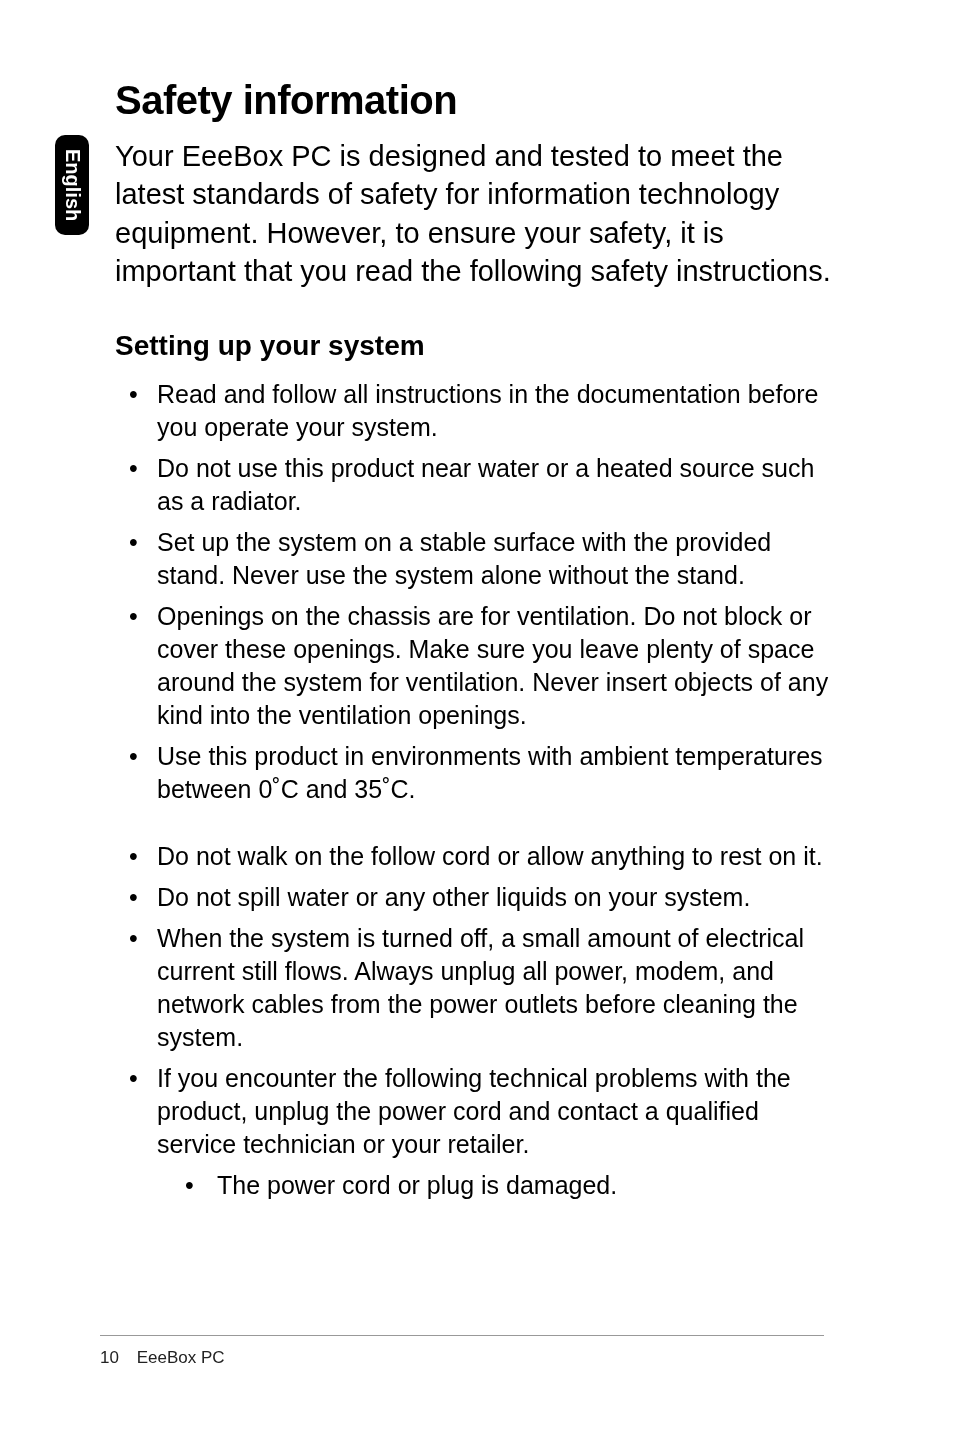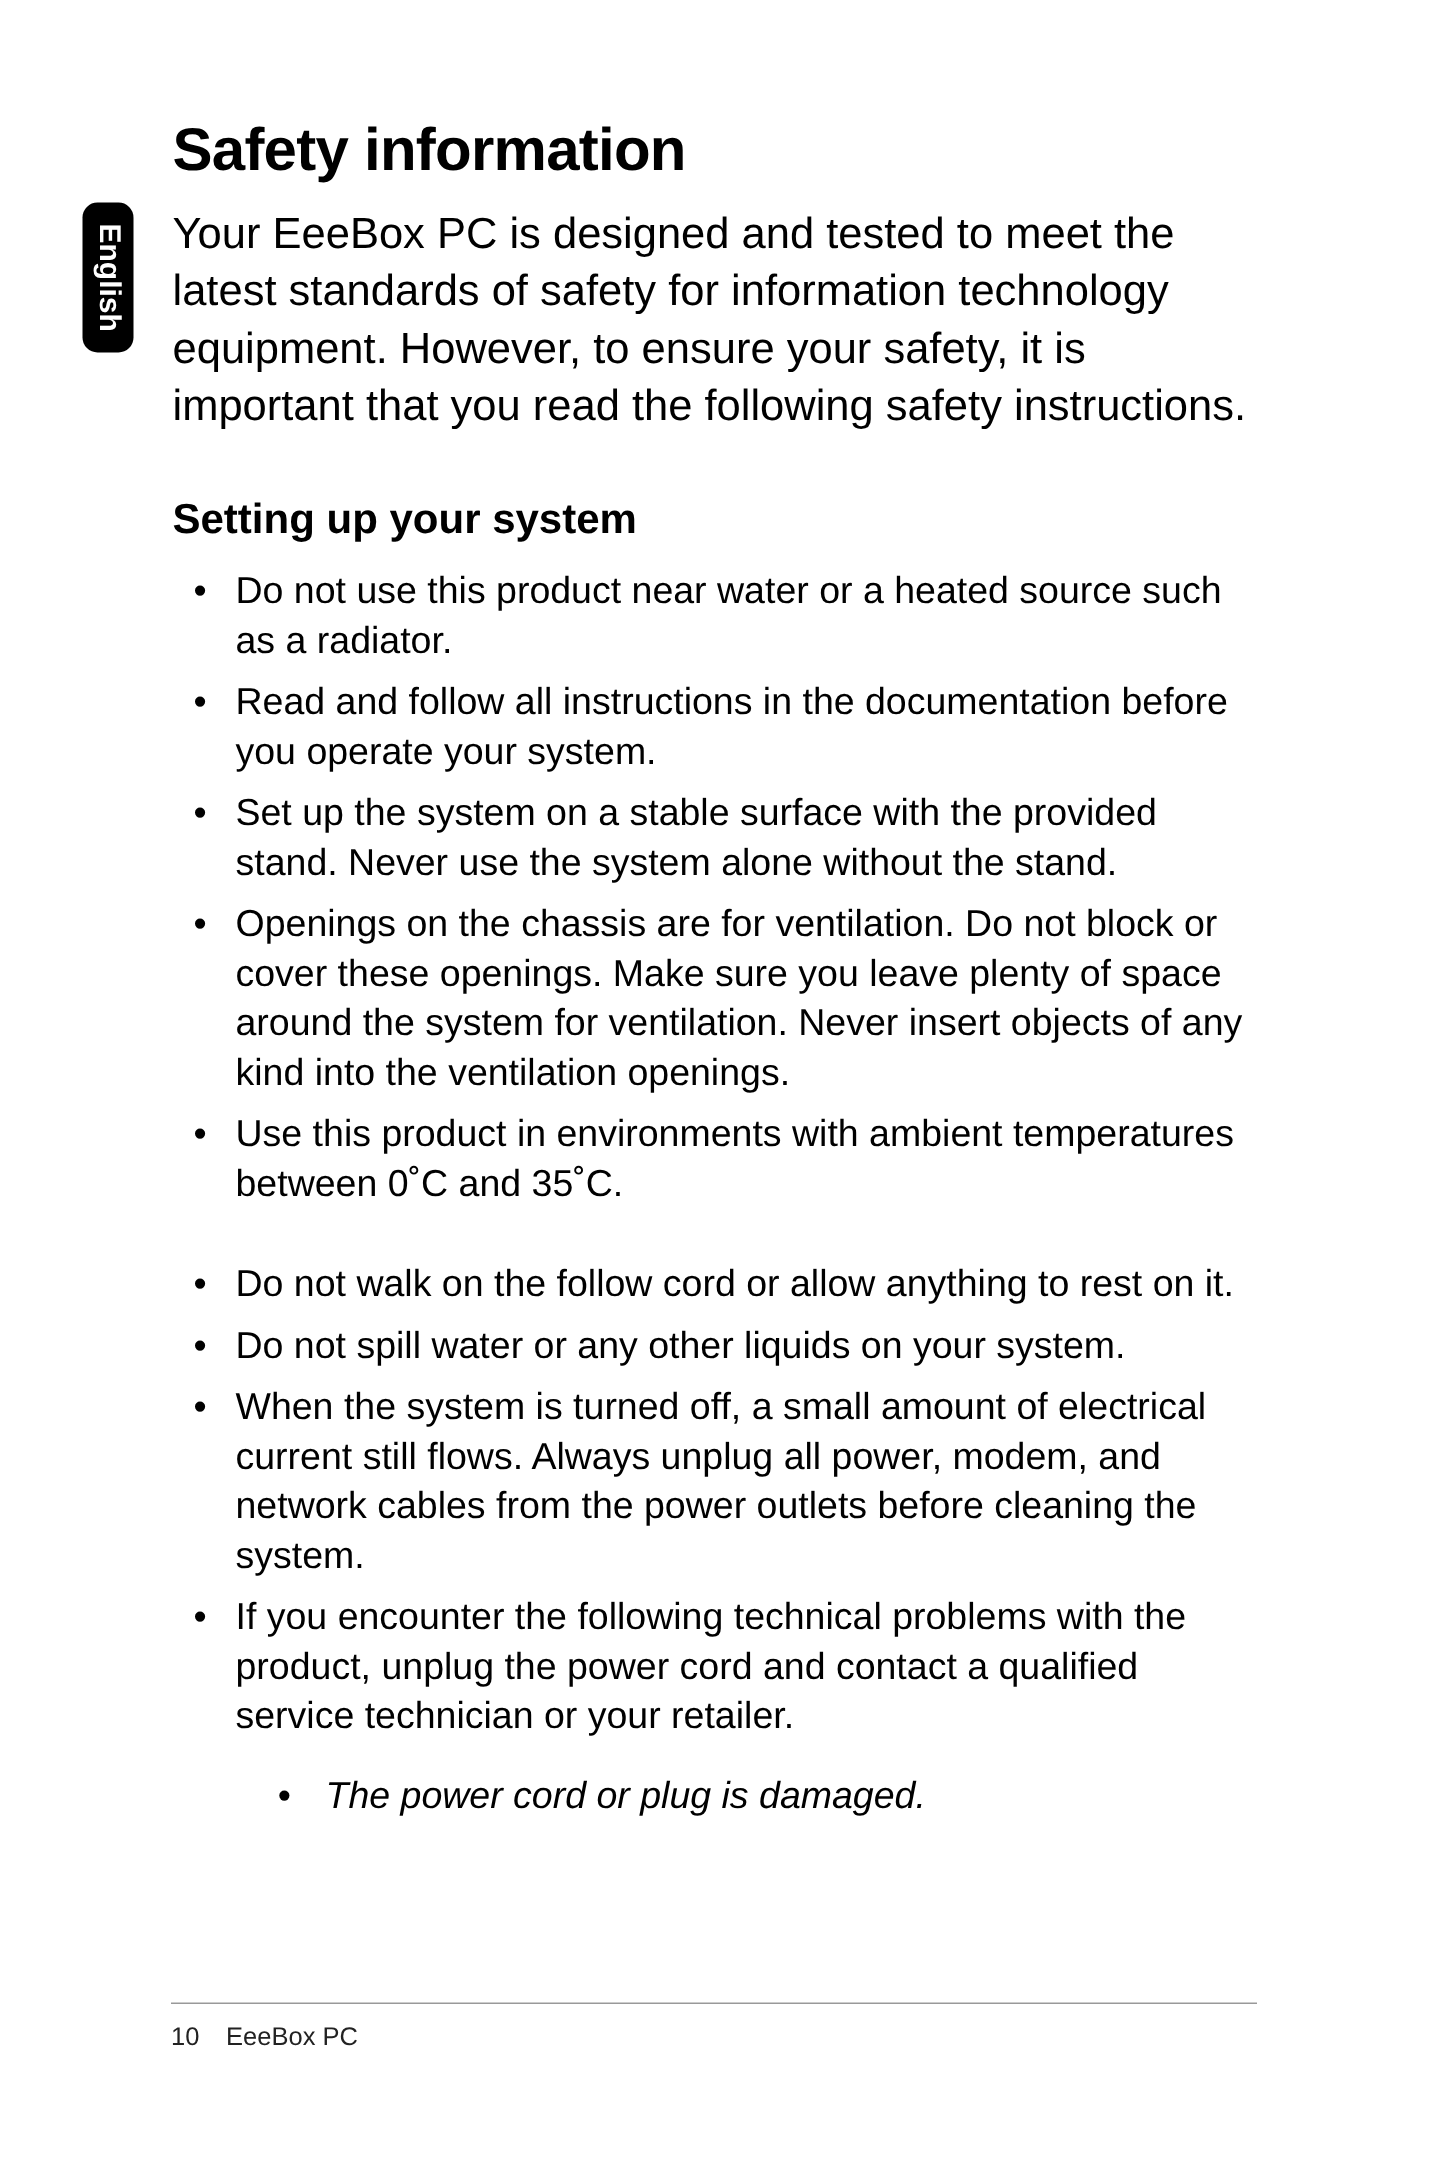--- a/index.html
+++ b/index.html
@@ -75,39 +75,38 @@
   }
   ul.bullets > li::before {
     content: "•";
     position: absolute;
     left: 14px;
     top: 0;
     font-size: 25px;
   }
   ul.sub {
     list-style: none;
-    margin-top: 20px;
-    font-style: italic;
+    margin-top: 8px;
   }
   ul.sub > li {
     font-size: 25px;
     line-height: 1.32;
     padding-left: 60px;
     position: relative;
   }
   ul.sub > li::before {
     content: "•";
     position: absolute;
     left: 28px;
     top: 0;
     font-size: 25px;
   }
   .footer {
     position: absolute;
-    left: 114px;
+    left: 100px;
     bottom: 70px;
     width: 724px;
   }
   .footer-line {
     border: none;
     border-top: 1px solid #999;
     margin-bottom: 12px;
   }
   .footer-text {
     font-size: 17px;
@@ -126,22 +125,22 @@
   <div class="tab-wrap">
     <span>English</span>
   </div>
 
   <div class="content">
     <h1 class="title">Safety information</h1>
     <p class="intro">Your EeeBox PC is designed and tested to meet the latest standards of safety for information technology equipment. However, to ensure your safety, it is important that you read the following safety instructions.</p>
 
     <h2 class="section">Setting up your system</h2>
     <ul class="bullets">
+      <li>Read and follow all instructions in the documentation before you operate your system.</li>
       <li>Do not use this product near water or a heated source such as a radiator.</li>
-      <li>Read and follow all instructions in the documentation before you operate your system.</li>
       <li>Set up the system on a stable surface with the provided stand. Never use the system alone without the stand.</li>
       <li>Openings on the chassis are for ventilation. Do not block or cover these openings. Make sure you leave plenty of space around the system for ventilation. Never insert objects of any kind into the ventilation openings.</li>
       <li>Use this product in environments with ambient temperatures between 0˚C and 35˚C.</li>
     </ul>
 
     <ul class="bullets">
       <li>Do not walk on the follow cord or allow anything to rest on it.</li>
       <li>Do not spill water or any other liquids on your system.</li>
       <li>When the system is turned off, a small amount of electrical current still flows. Always unplug all power, modem, and network cables from the power outlets before cleaning the system.</li>
       <li>

